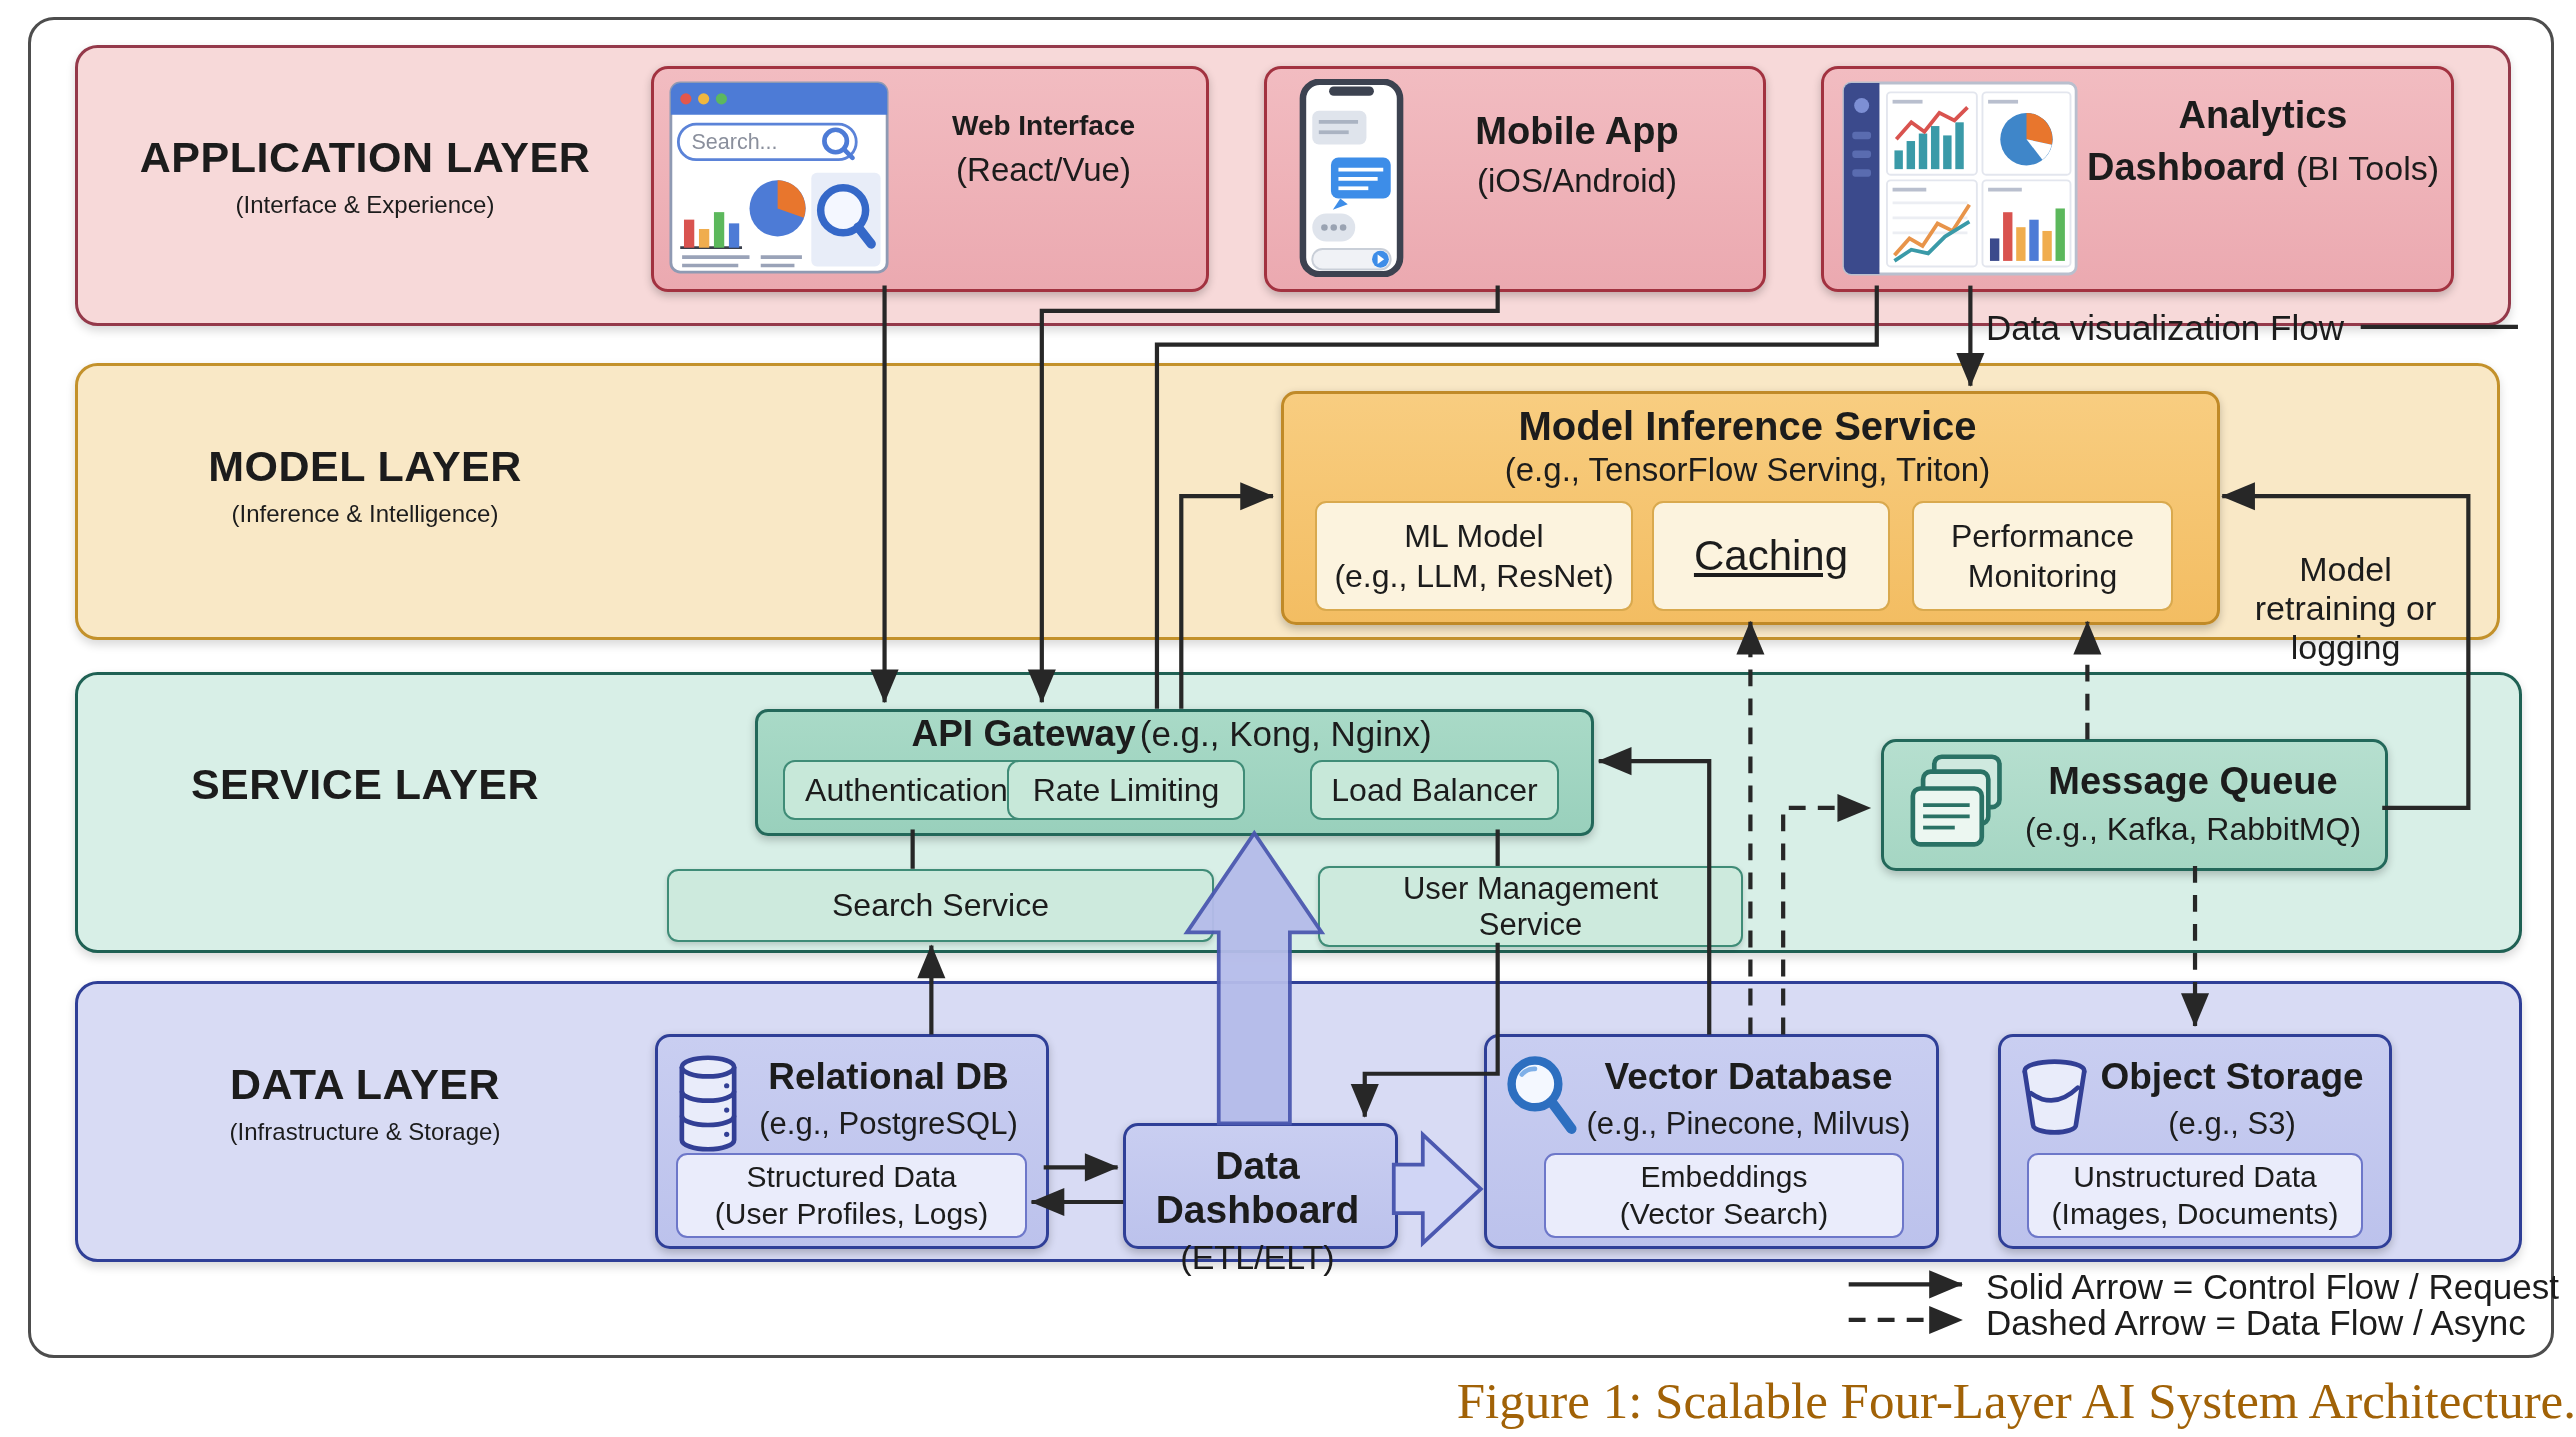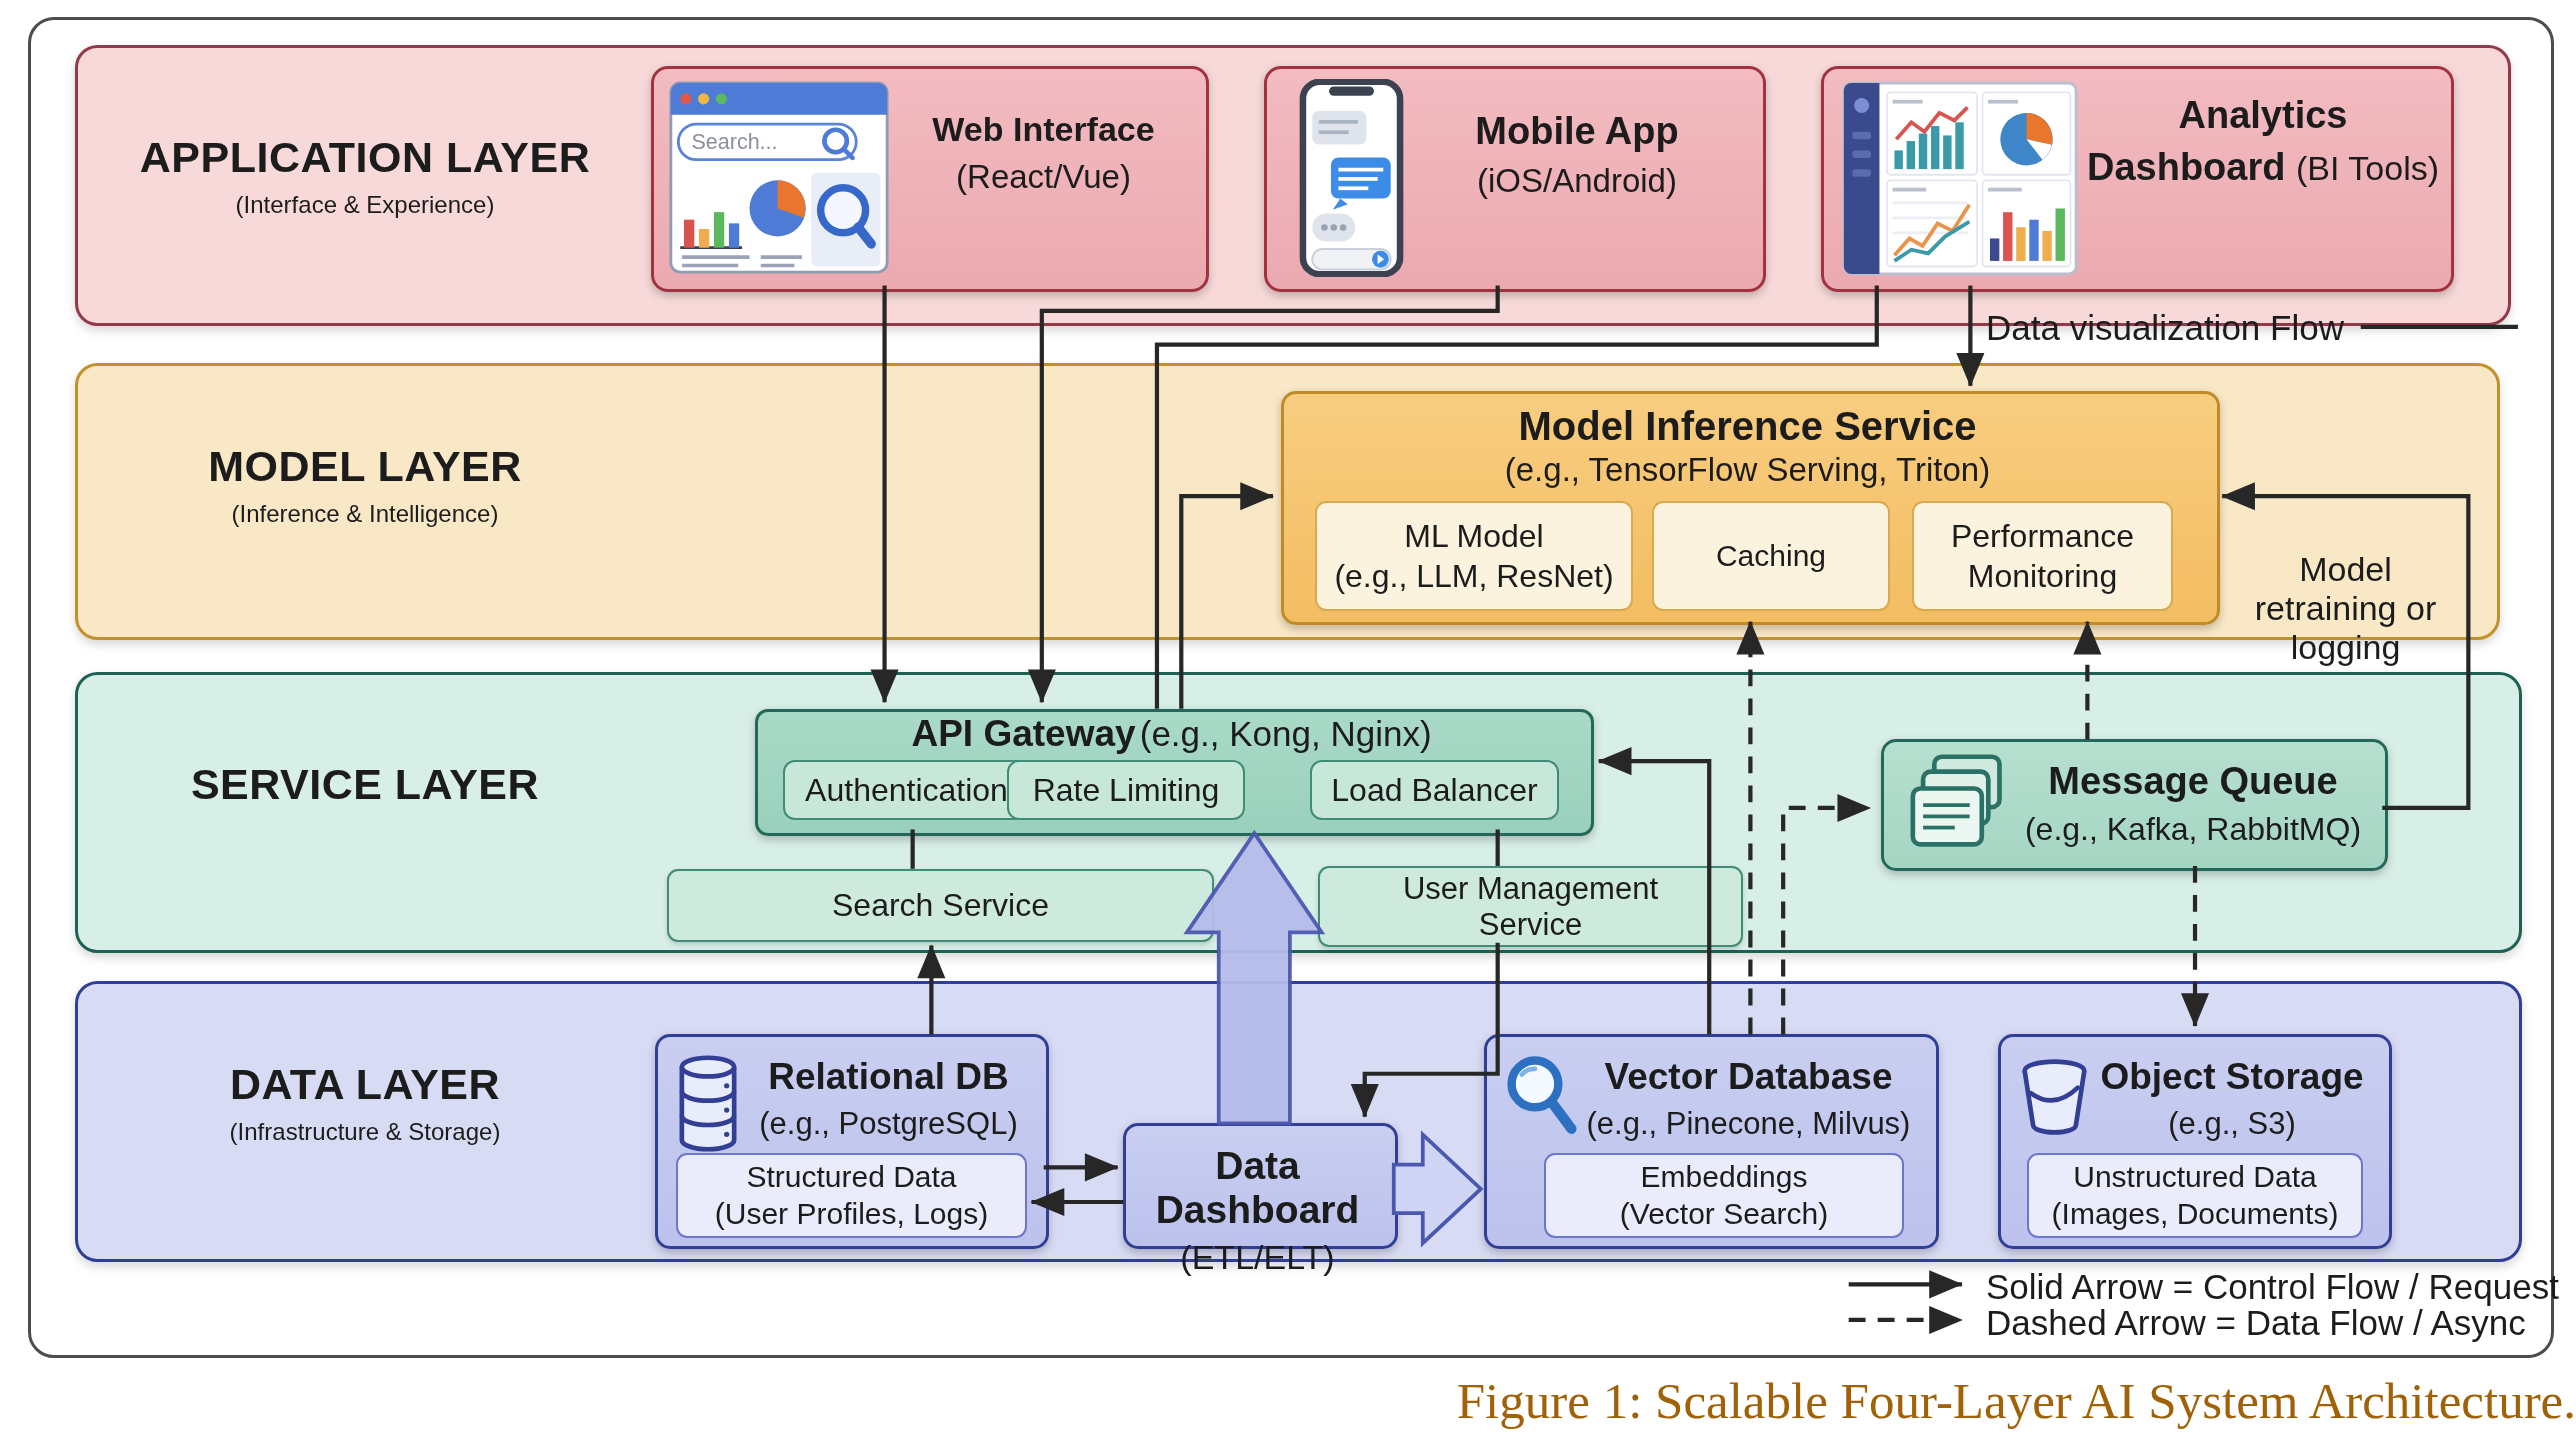--- a/index.html
+++ b/index.html
@@ -73,21 +73,21 @@
     <circle cx="186" cy="138" r="24" fill="#f4f7ff" stroke="#3568c8" stroke-width="8"></circle>
     <line x1="202" y1="156" x2="216" y2="174" stroke="#3568c8" stroke-width="10" stroke-linecap="round"></line>
     <g stroke="#9aa3b8" stroke-width="4">
       <line x1="14" y1="188" x2="86" y2="188"></line>
         <line x1="14" y1="197" x2="74" y2="197"></line>
       <line x1="98" y1="188" x2="142" y2="188"></line>
         <line x1="98" y1="197" x2="134" y2="197"></line>
     </g>
   </svg>
   <div class="txt" style="left:889px;top:110px;width:309px;">
-    <div class="b" style="font-size:34px;">Web Interface</div>
+    <div class="b" style="font-size:28px;">Web Interface</div>
     <div style="font-size:33px;margin-top:9.4px;">(React/Vue)</div>
   </div>
 
   <div class="card card-app" style="left:1264px;top:66px;width:496px;height:220px;"></div>
   <svg class="abs" style="left:1299px;top:79px;" width="105" height="198" viewBox="0 0 112 212">
     <rect x="4" y="3" width="104" height="206" rx="18" fill="#ffffff" stroke="#3c4250" stroke-width="7"></rect>
     <rect x="32" y="8" width="48" height="10" rx="5" fill="#3c4250"></rect>
     <rect x="14" y="34" width="58" height="36" rx="7" fill="#dfe4ec"></rect>
     <line x1="21" y1="46" x2="63" y2="46" stroke="#aab3c2" stroke-width="4"></line>
     <line x1="21" y1="57" x2="53" y2="57" stroke="#aab3c2" stroke-width="4"></line>
@@ -171,21 +171,21 @@
 
   <div class="card mis"></div>
   <div class="txt" style="left:1281px;top:404px;width:933px;">
     <span class="b" style="font-size:40px;">Model Inference Service</span>
   </div>
   <div class="txt" style="left:1281px;top:451px;width:933px;font-size:33px;">(e.g., TensorFlow Serving, Triton)</div>
   <div class="mis-sub" style="left:1315px;top:501px;width:314px;height:106px;">
     <div><span>ML Model</span><br>
     <span>(e.g., LLM, ResNet)</span></div>
   </div>
-  <div class="mis-sub" style="left:1652px;top:501px;width:234px;height:106px;font-size:30px;">
+  <div class="mis-sub" style="left:1652px;top:501px;width:234px;height:106px;font-size:42px;text-decoration:underline;">
     <span>Caching</span>
   </div>
   <div class="mis-sub" style="left:1912px;top:501px;width:257px;height:106px;">
     <div><span>Performance</span><br>
     <span>Monitoring</span></div>
   </div>
 
   <div class="ann" style="left:2209px;top:550px;width:273px;text-align:center;font-size:34px;line-height:39px;">
     <div>Model</div>
     <div>retraining or</div>

